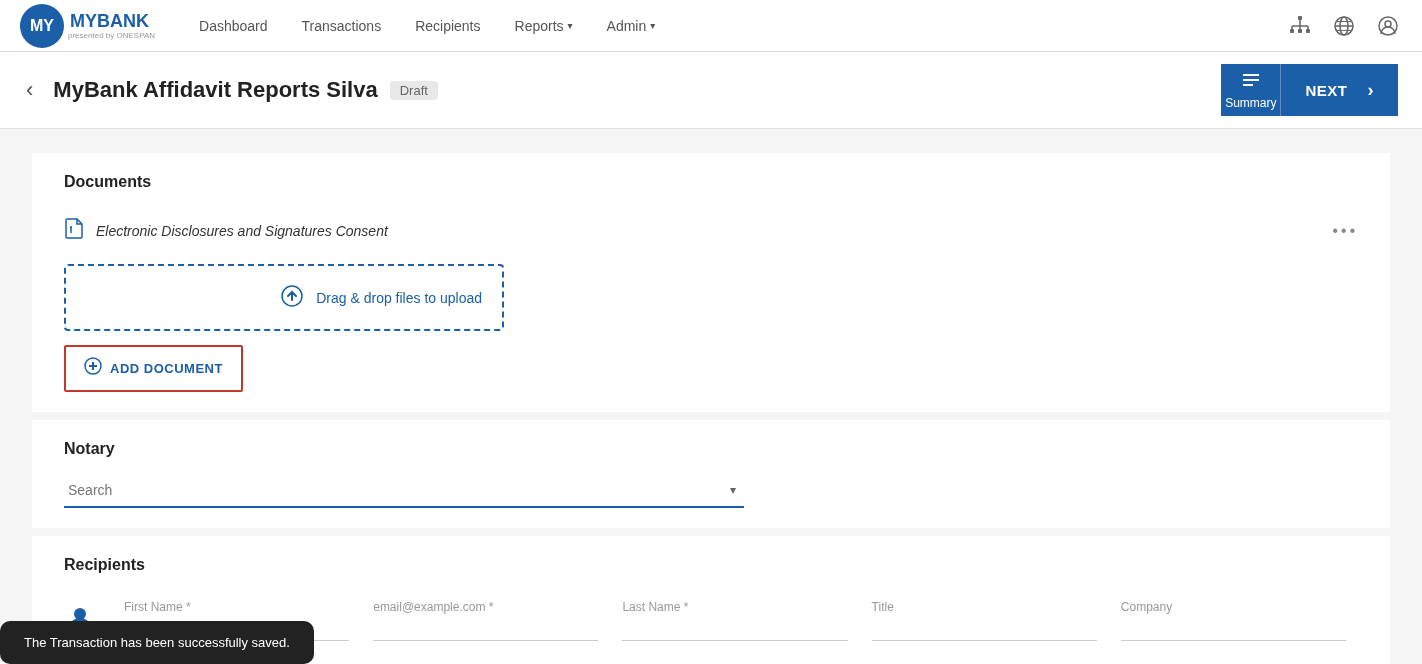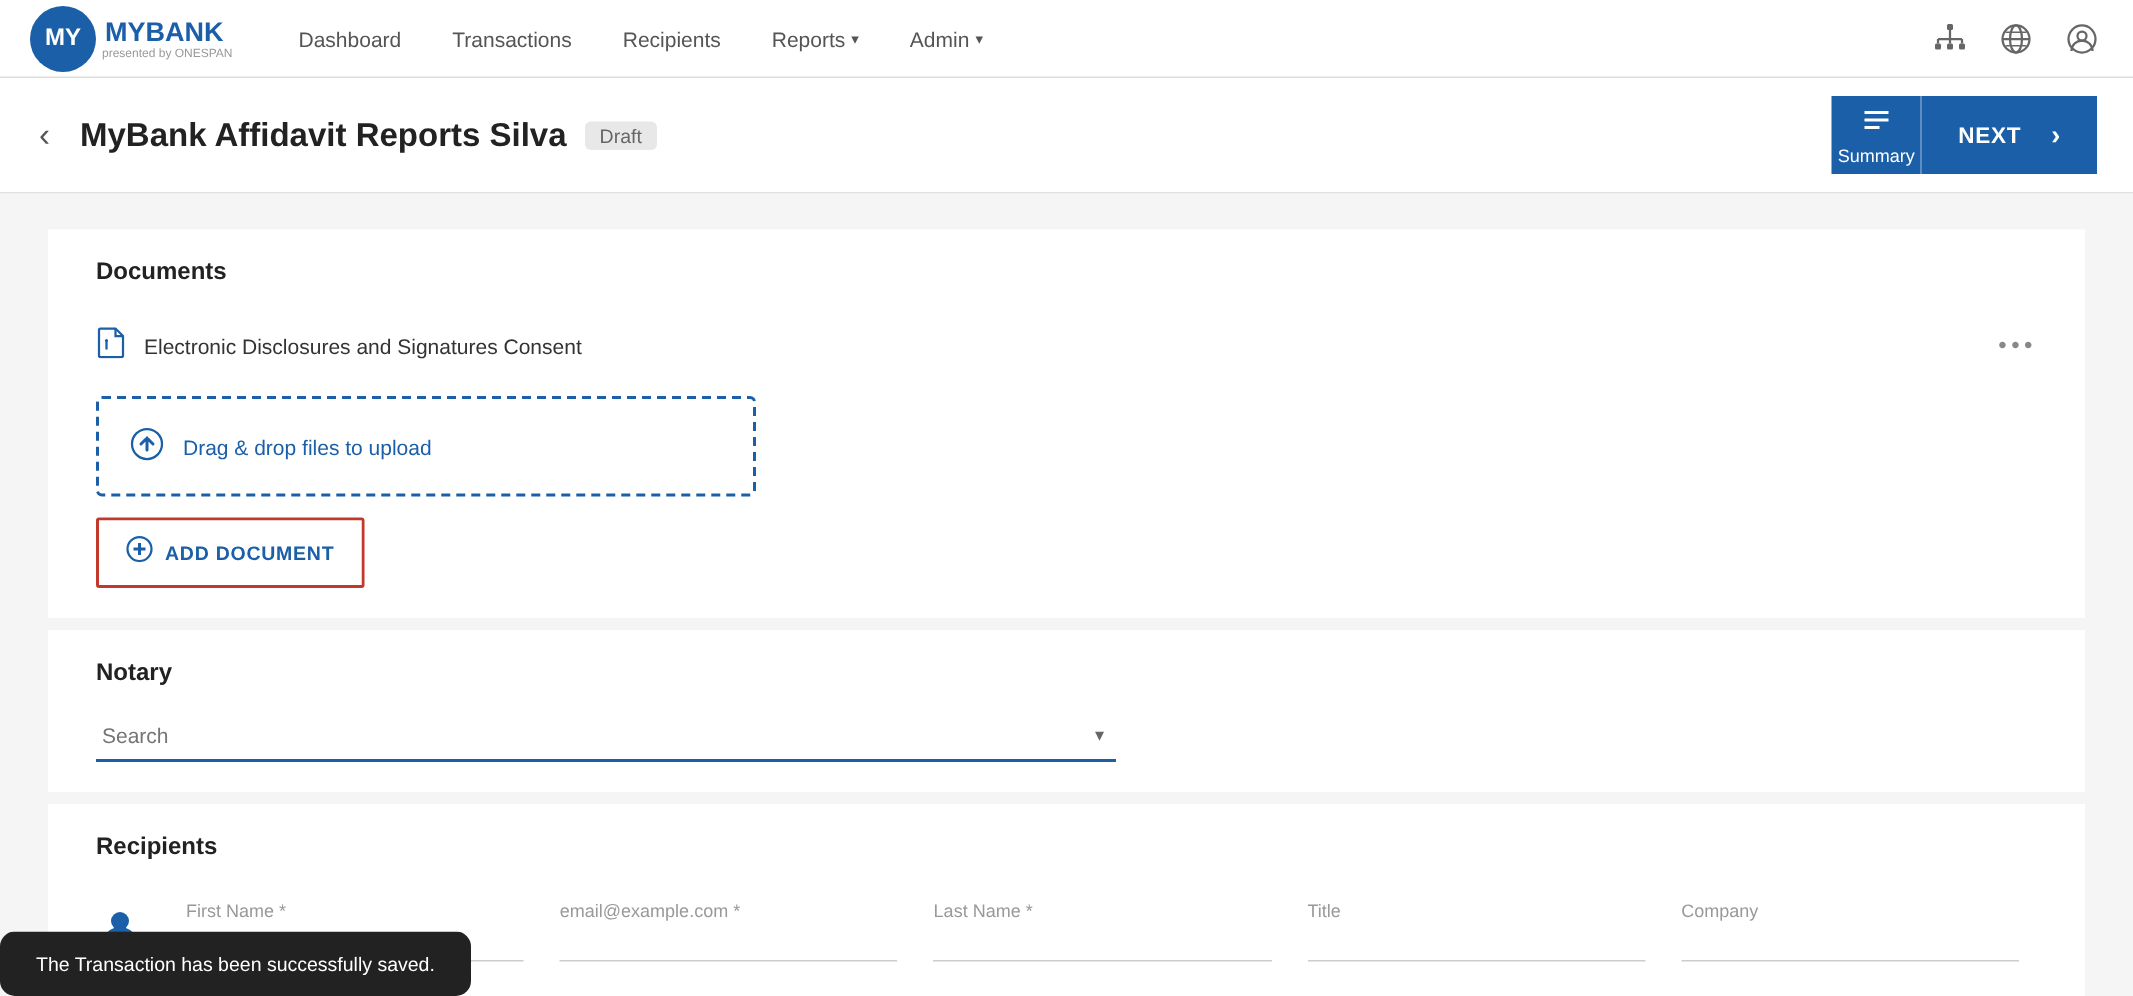--- a/index.html
+++ b/index.html
@@ -80,31 +80,32 @@
     
     .main { padding: 24px 32px; background: #f5f5f5; min-height: calc(100vh - 52px - 56px); }
 
     
     .section-title {
       font-size: 16px; font-weight: 600; color: #222; margin-bottom: 16px;
     }
 
     
     .doc-row {
-      display: flex; align-items: center; gap: 12px; padding: 10px 0;
+      display: flex; align-items: center; gap: 12px; padding: 10px 0; font-style: italic;
     }
     .doc-icon { color: #1a5fa8; font-size: 18px; flex-shrink: 0; }
     .doc-name { flex: 1; color: #333; font-size: 14px; }
     .doc-menu { color: #888; cursor: pointer; letter-spacing: 2px; }
 
     .upload-zone {
       border: 2px dashed #1a5fa8; border-radius: 4px;
       padding: 18px 20px; display: flex; align-items: center;
       gap: 12px; color: #1a5fa8; cursor: pointer; margin: 10px 0;
       max-width: 440px;
+      justify-content: flex-end;
     }
 
     .add-doc-wrapper {
       border: 2px solid #c0392b; display: inline-block; margin-top: 4px;
       border-radius: 2px;
     }
     .add-doc-btn {
       background: #fff; border: none; color: #1a5fa8;
       padding: 10px 18px; cursor: pointer;
       display: flex; align-items: center; gap: 8px;

